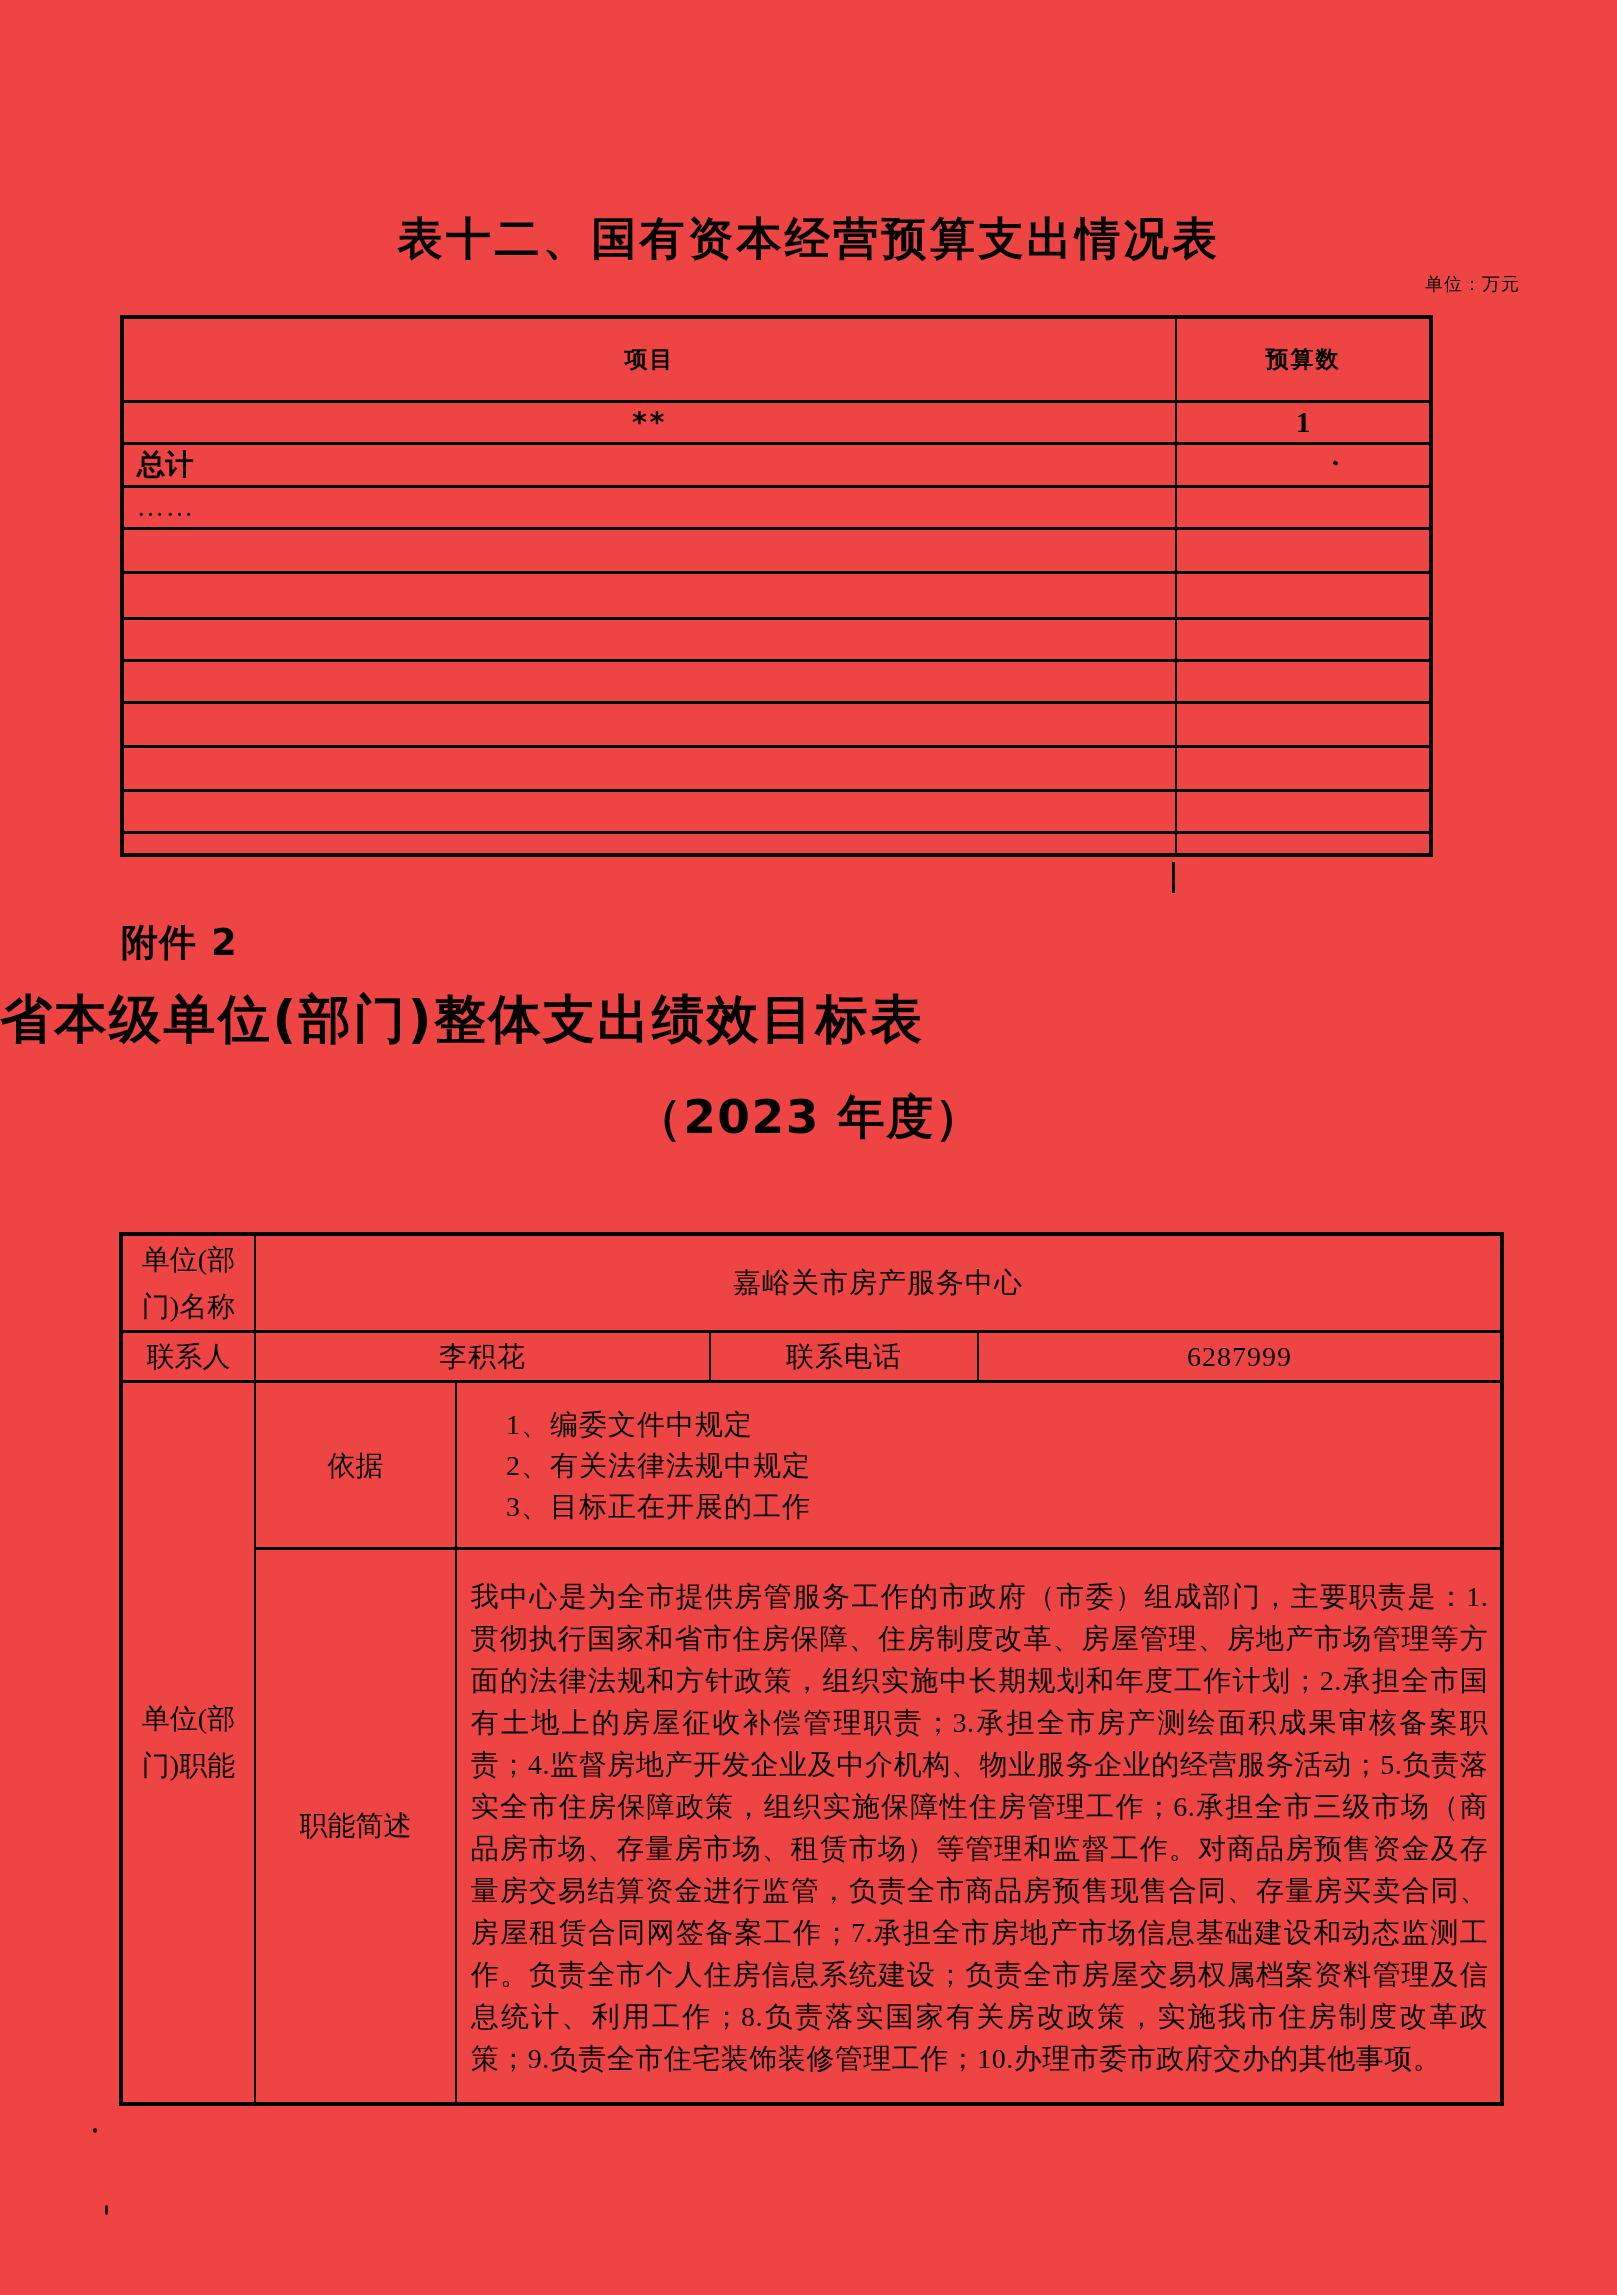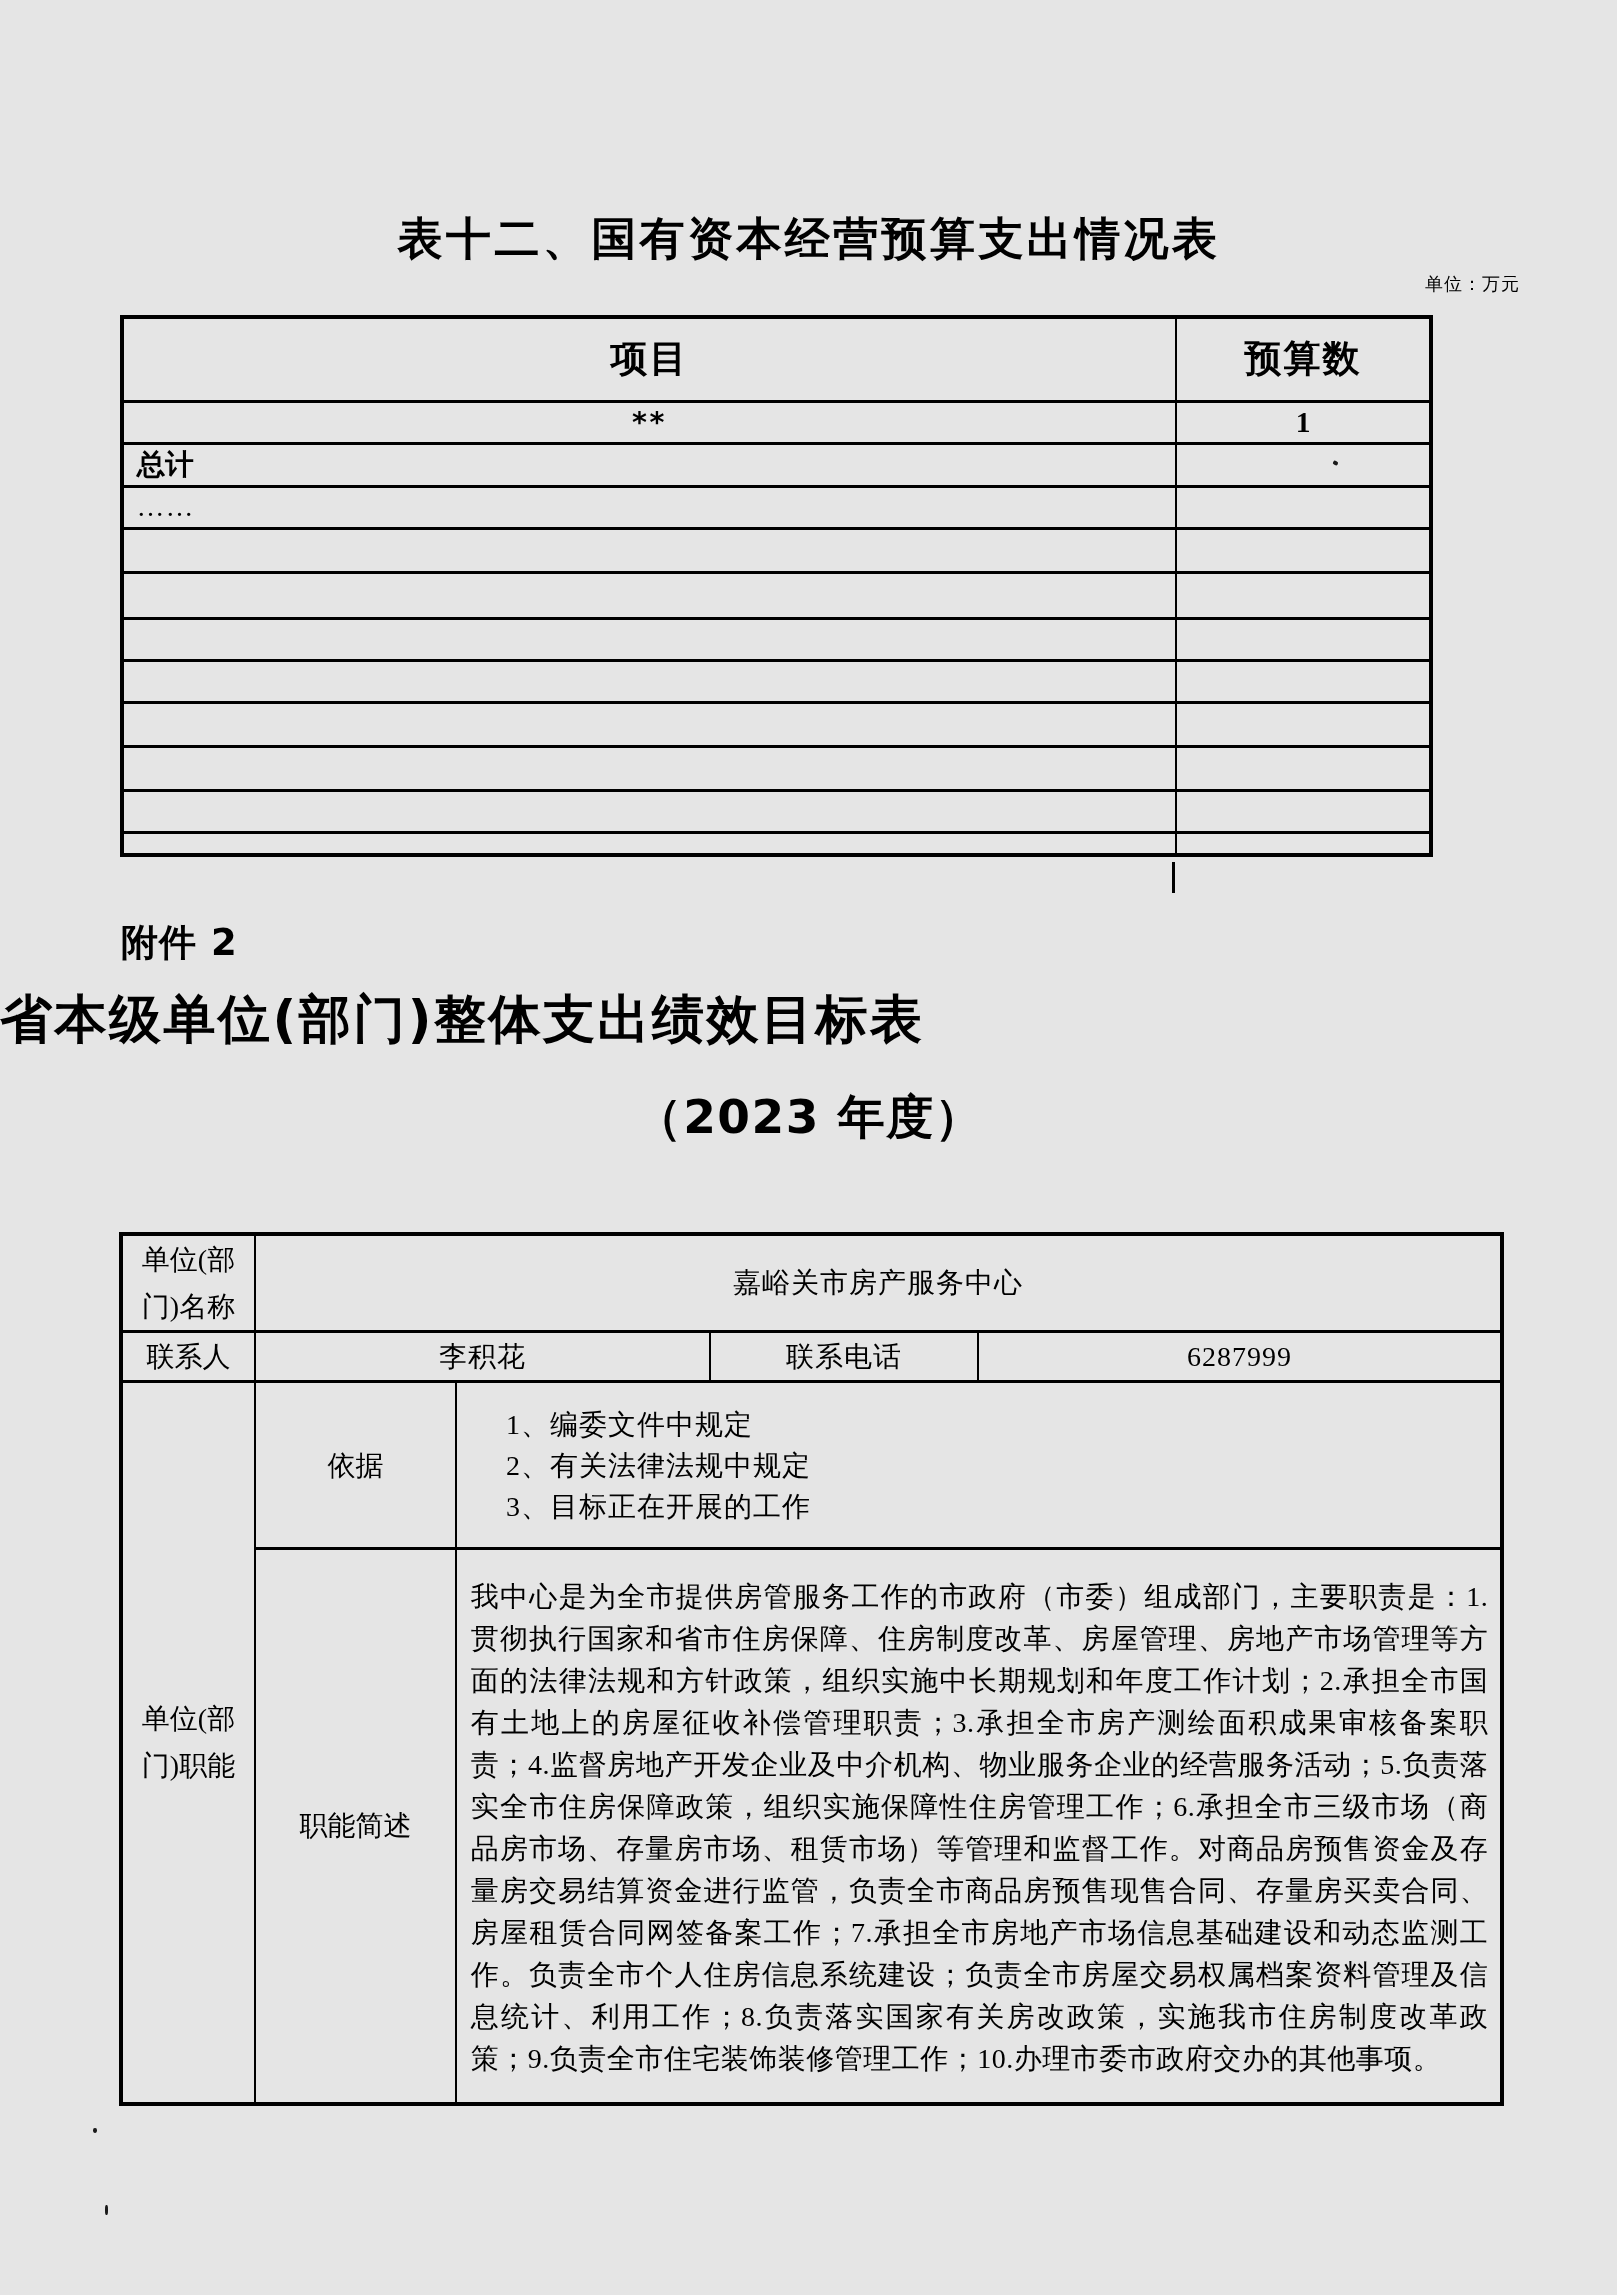--- a/index.html
+++ b/index.html
@@ -1,20 +1,20 @@
 <!DOCTYPE html>
 <html lang="zh" style="font-size:7.9px"><head>
 <meta charset="utf-8">
 <style>
   html,body{margin:0;padding:0;background:#9a9a9a;}
   .page{
     position:relative;
     width:1618px;height:2295px;
     margin:0 auto;
-    background:#e5e5e5;
+    background:#ef4444;
     color:#000;
     font-family:"Liberation Serif", serif;
     overflow:hidden;
   }
   
   .doc-title1{
     position:absolute;top:209px;left:0;width:100%;
     text-align:center;
     font-family:"DejaVu Sans", sans-serif;
     font-weight:bold;font-size:45px;letter-spacing:3.4px;
@@ -46,21 +46,21 @@
     position:absolute;left:120px;top:315px;width:1310px;
     border:4.9px solid #000;
   }
   .t1 td{
     border-top:3.4px solid #000;border-bottom:3.4px solid #000;
     border-left:2.5px solid #000;border-right:2.5px solid #000;
     padding:0;overflow:hidden;
   }
   .t1 .hdr{
     font-family:"DejaVu Sans", sans-serif;font-weight:bold;
-    font-size:37px;text-align:center;letter-spacing:2px;
+    font-size:23px;text-align:center;letter-spacing:2px;
   }
   .t1 .c-item-star{
     text-align:center;font-family:"DejaVu Sans", sans-serif;
     font-weight:bold;font-size:28.5px;letter-spacing:2.5px;
   }
   .t1 .c-num{text-align:center;font-size:29.5px;font-weight:bold;}
   .t1 .c-total{
     font-family:"DejaVu Sans", sans-serif;font-weight:bold;
     font-size:28.5px;text-align:left;padding-left:12.8px;
   }

